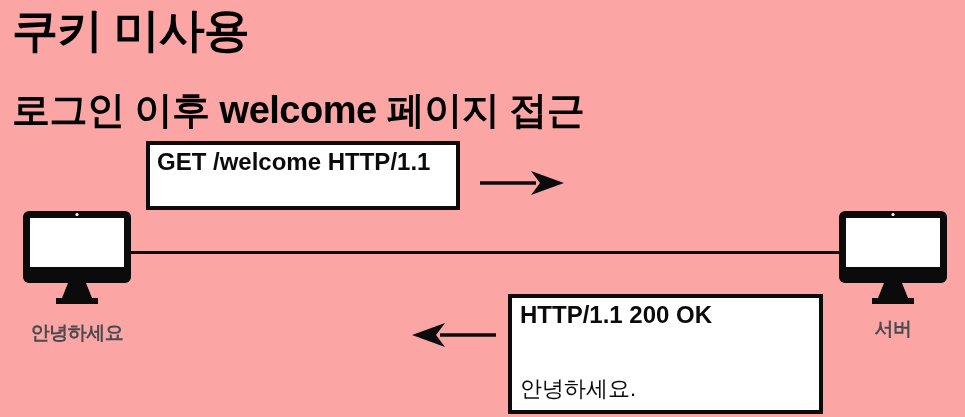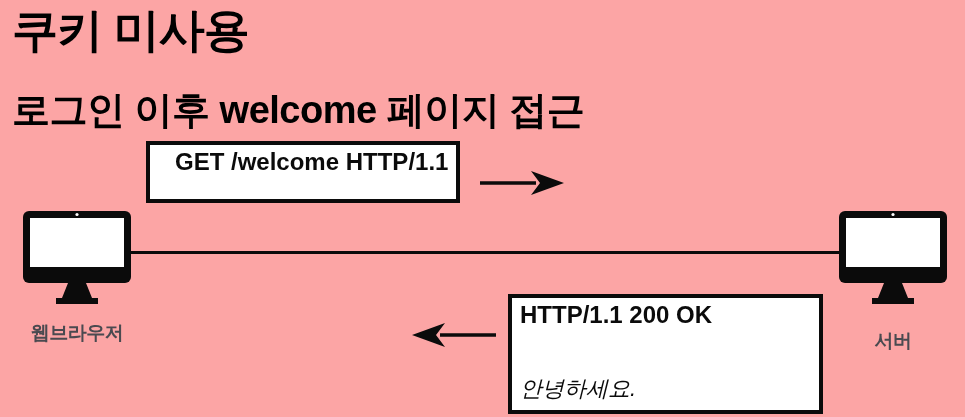--- a/index.html
+++ b/index.html
@@ -37,22 +37,22 @@
   .msg-box {
     position: absolute;
     border: 4px solid #0b0b0b;
     background: #ffffff;
     box-sizing: border-box;
   }
   .request-box {
     left: 146px;
     top: 141px;
     width: 314px;
-    height: 62px;
-    padding: 3px 25px;
+    height: 69px;
+    padding: 3px 7px;
   }
   .request-box .msg-line {
     font-size: 24px;
     font-weight: 700;
     color: #0b0b0b;
     white-space: nowrap;
   }
   .response-box {
     left: 508px;
     top: 294px;
@@ -66,21 +66,20 @@
   .response-box .status-line {
     font-size: 24px;
     font-weight: 700;
     color: #0b0b0b;
     white-space: nowrap;
   }
   .response-box .body-line {
     display: flex;
     align-items: flex-end;
     white-space: nowrap;
-    font-style: italic;
   }
   .response-box .body-prefix {
     font-size: 22px;
     font-weight: 400;
     color: #0b0b0b;
     margin-right: 8px;
   }
   .response-box .body-emphasis {
     font-size: 34px;
     font-weight: 800;
@@ -112,21 +111,21 @@
   .endpoint-label {
     position: absolute;
     width: 130px;
     text-align: center;
     font-size: 19px;
     font-weight: 700;
     letter-spacing: -0.5px;
     color: #4a4a50;
   }
   .label-client { left: 12px; top: 320px; }
-  .label-server { left: 828px; top: 328px; }
+  .label-server { left: 828px; top: 316px; }
 </style>
 </head>
 <body>
 
 <div class="canvas">
 
   <div class="page-title">쿠키 미사용</div>
   <div class="page-subtitle">로그인 이후 welcome 페이지 접근</div>
 
   <div class="msg-box request-box">
@@ -161,16 +160,16 @@
     <div class="body-line">
       <span class="body-prefix">안녕하세요.</span>
     </div>
   </div>
 
   <svg class="arrow arrow-left" viewBox="0 0 90 30">
     <line x1="86" y1="15" x2="30" y2="15" stroke="#0b0b0b" stroke-width="3.5"></line>
     <polygon points="2,15 35,3 26,15 35,27" fill="#0b0b0b"></polygon>
   </svg>
 
-  <div class="endpoint-label label-client">웹브라우저</div>
+  <div class="endpoint-label label-client">안녕하세요</div>
   <div class="endpoint-label label-server">서버</div>
 
 </div>
 
 </body></html>

